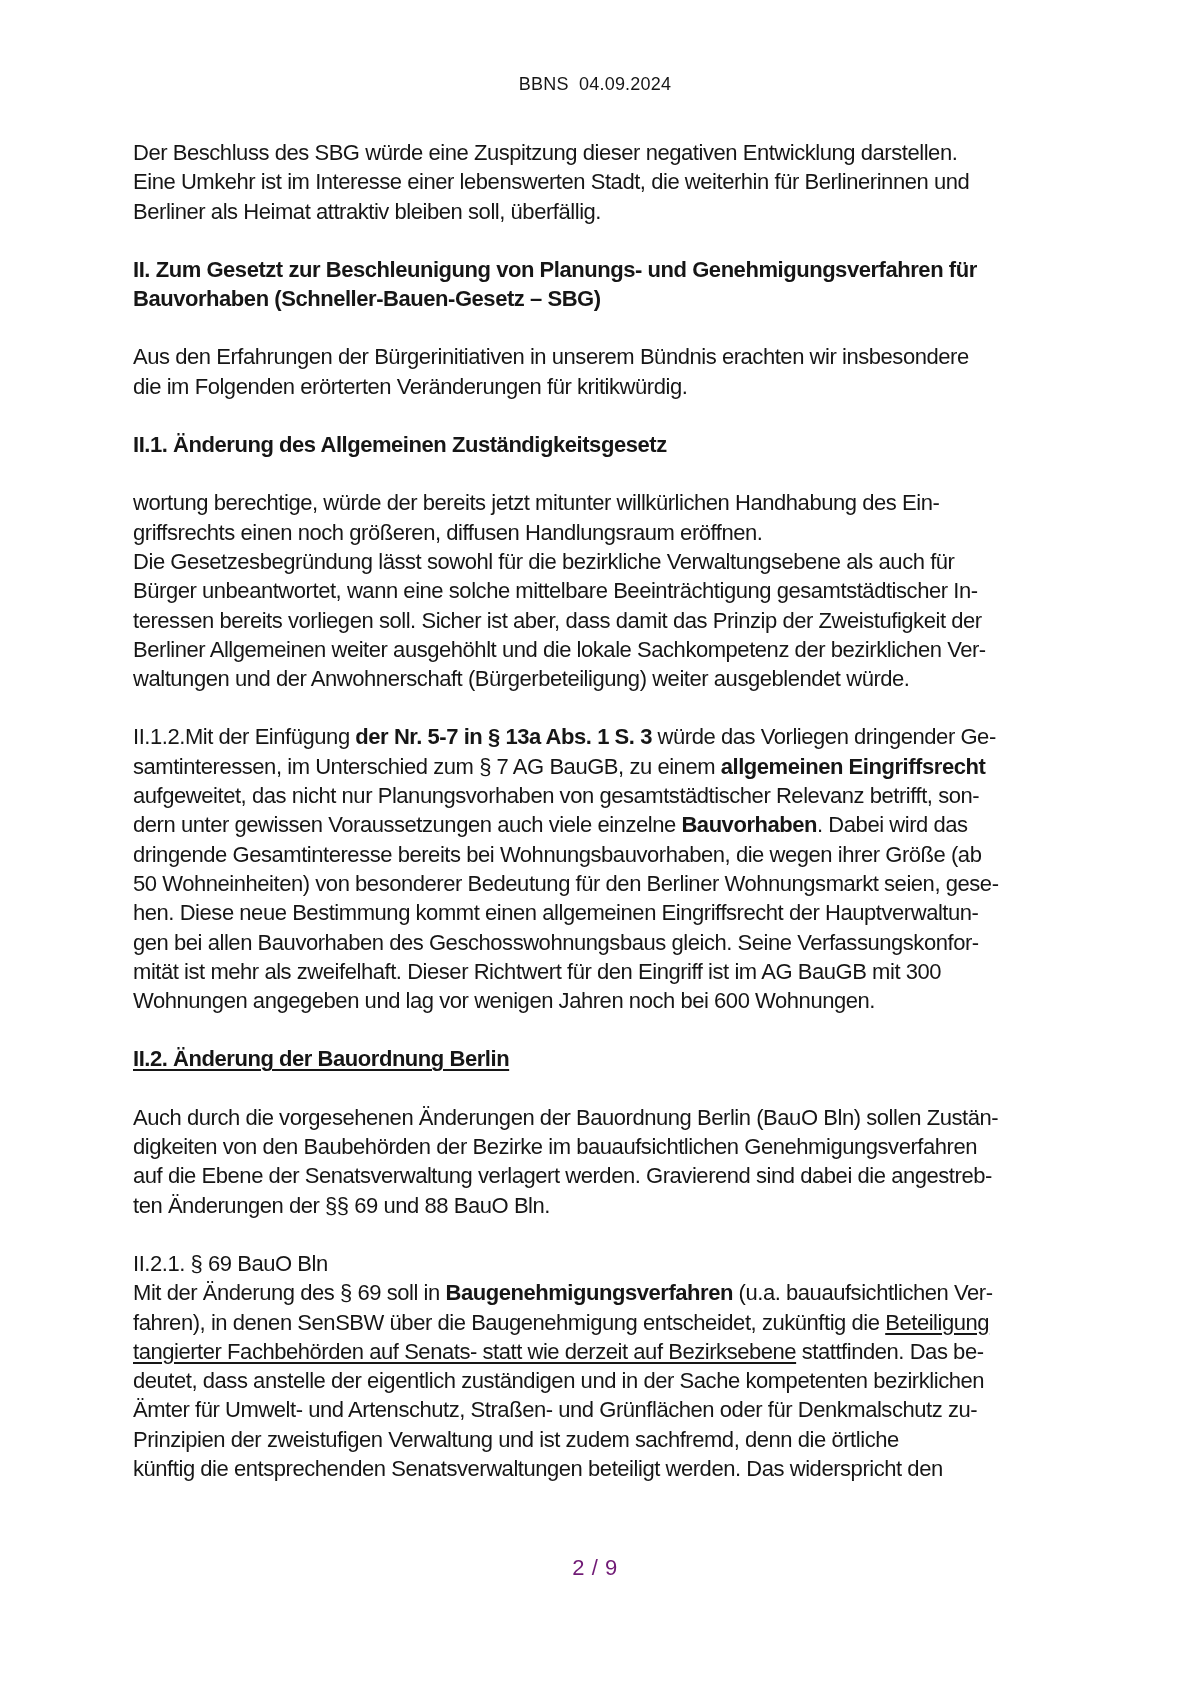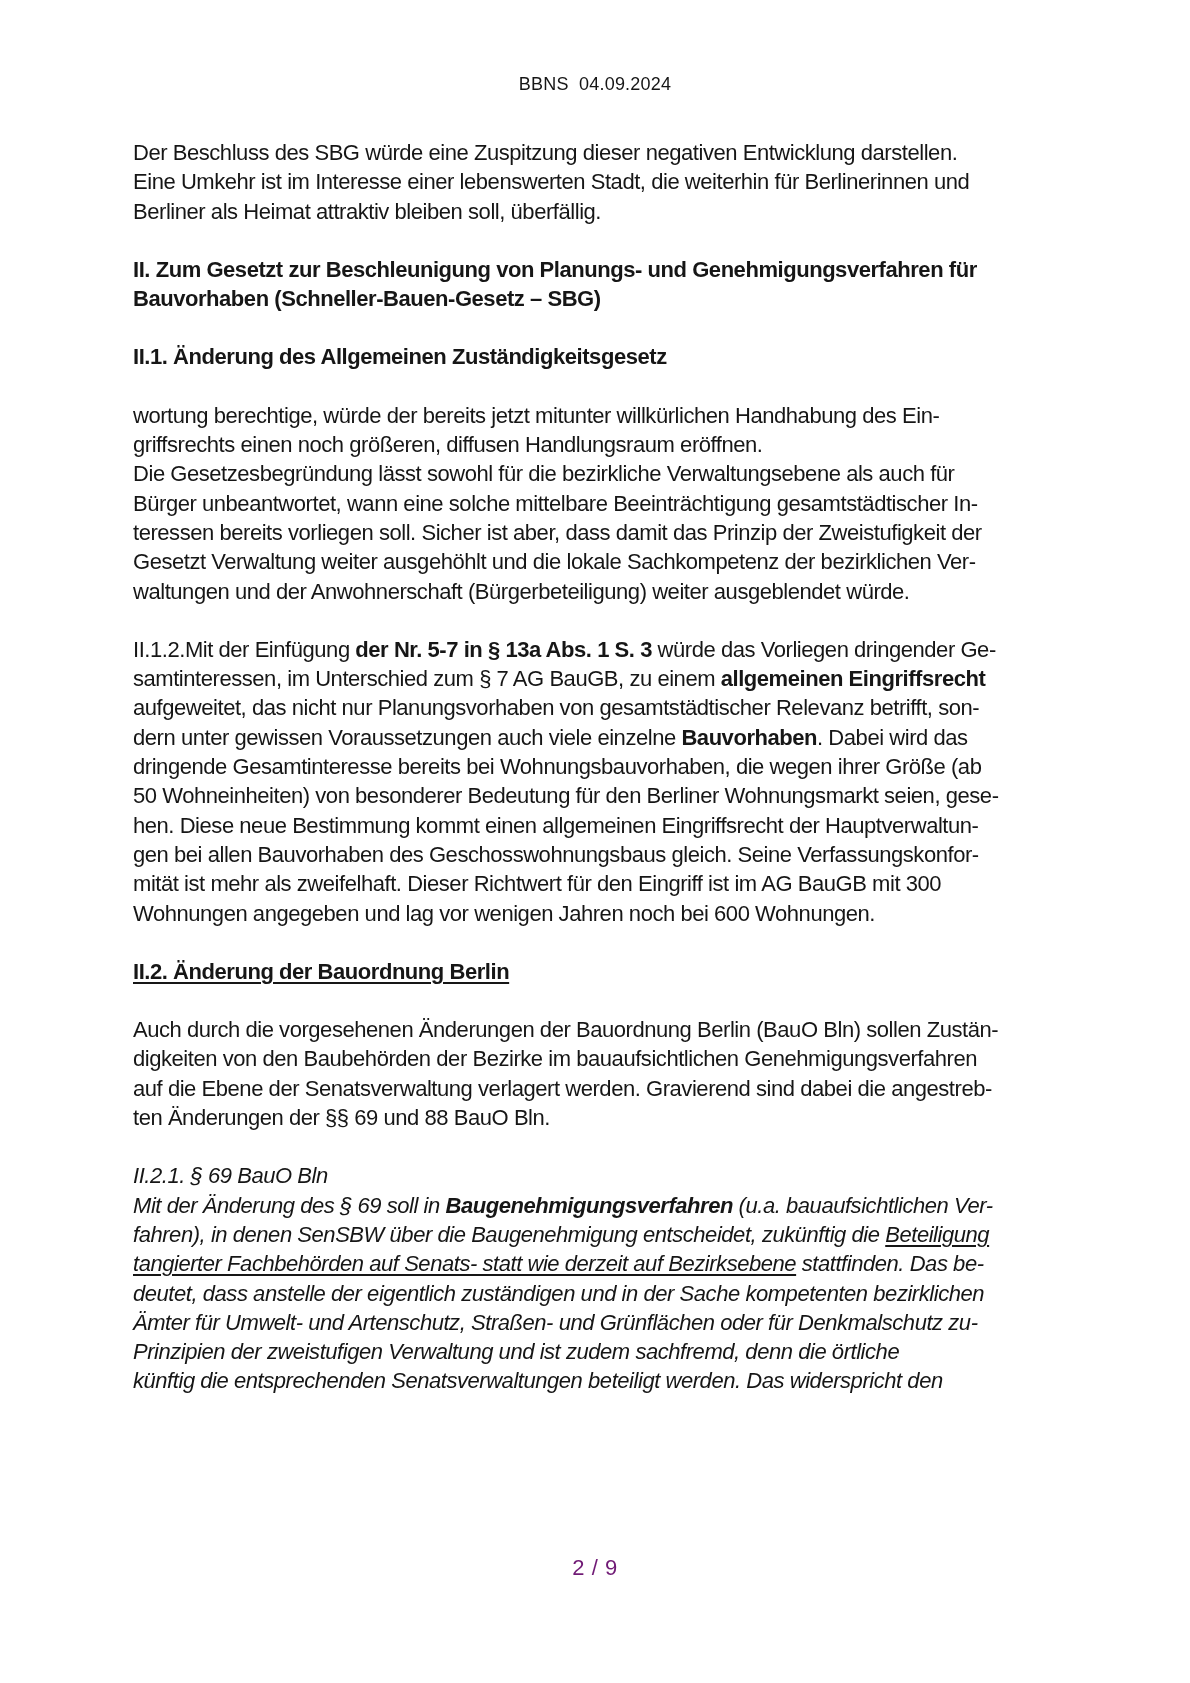--- a/index.html
+++ b/index.html
@@ -31,21 +31,20 @@
     position: absolute;
     top: 138px;
     left: 133px;
     width: 940px;
   }
   .block {
     margin: 0 0 29px 0;
   }
   .block:last-child {
     margin-bottom: 10px;
-    font-style: italic;
   }
   .line {
     font-size: 22px;
     line-height: 29.3px;
     letter-spacing: -0.45px;
     white-space: pre;
   }
   .heading .line {
     font-weight: 700;
   }
@@ -71,30 +70,34 @@
   <div class="content" id="doc-content">
       <div class="block paragraph">
         <div class="line"><span>Der Beschluss des SBG würde eine Zuspitzung dieser negativen Entwicklung darstellen.</span></div>
         <div class="line"><span>Eine Umkehr ist im Interesse einer lebenswerten Stadt, die weiterhin für Berlinerinnen und</span></div>
         <div class="line"><span>Berliner als Heimat attraktiv bleiben soll, überfällig.</span></div>
       </div>
       <div class="block heading">
         <div class="line"><span>II. Zum Gesetzt zur Beschleunigung von Planungs- und Genehmigungsverfahren für</span></div>
         <div class="line"><span>Bauvorhaben (Schneller-Bauen-Gesetz – SBG)</span></div>
       </div>
+      <div class="block paragraph">
+        <div class="line"><span>Aus den Erfahrungen der Bürgerinitiativen in unserem Bündnis erachten wir insbesondere</span></div>
+        <div class="line"><span>die im Folgenden erörterten Veränderungen für kritikwürdig.</span></div>
+      </div>
       <div class="block heading">
         <div class="line"><span>II.1. Änderung des Allgemeinen Zuständigkeitsgesetz</span></div>
       </div>
       <div class="block paragraph">
         <div class="line"><span>wortung berechtige, würde der bereits jetzt mitunter willkürlichen Handhabung des Ein-</span></div>
         <div class="line"><span>griffsrechts einen noch größeren, diffusen Handlungsraum eröffnen.</span></div>
         <div class="line"><span>Die Gesetzesbegründung lässt sowohl für die bezirkliche Verwaltungsebene als auch für</span></div>
         <div class="line"><span>Bürger unbeantwortet, wann eine solche mittelbare Beeinträchtigung gesamtstädtischer In-</span></div>
         <div class="line"><span>teressen bereits vorliegen soll. Sicher ist aber, dass damit das Prinzip der Zweistufigkeit der</span></div>
-        <div class="line"><span>Gesetzt Verwaltung weiter ausgehöhlt und die lokale Sachkompetenz der bezirklichen Ver-</span></div>
+        <div class="line"><span>Berliner Allgemeinen weiter ausgehöhlt und die lokale Sachkompetenz der bezirklichen Ver-</span></div>
         <div class="line"><span>waltungen und der Anwohnerschaft (Bürgerbeteiligung) weiter ausgeblendet würde.</span></div>
       </div>
       <div class="block paragraph">
         <div class="line"><span>II.1.2.Mit der Einfügung </span><span class="run-b">der Nr. 5-7 in § 13a Abs. 1 S. 3</span><span> würde das Vorliegen dringender Ge-</span></div>
         <div class="line"><span>samtinteressen, im Unterschied zum § 7 AG BauGB, zu einem </span><span class="run-b">allgemeinen Eingriffsrecht</span></div>
         <div class="line"><span>aufgeweitet, das nicht nur Planungsvorhaben von gesamtstädtischer Relevanz betrifft, son-</span></div>
         <div class="line"><span>dern unter gewissen Voraussetzungen auch viele einzelne </span><span class="run-b">Bauvorhaben</span><span>. Dabei wird das</span></div>
         <div class="line"><span>dringende Gesamtinteresse bereits bei Wohnungsbauvorhaben, die wegen ihrer Größe (ab</span></div>
         <div class="line"><span>50 Wohneinheiten) von besonderer Bedeutung für den Berliner Wohnungsmarkt seien, gese-</span></div>
         <div class="line"><span>hen. Diese neue Bestimmung kommt einen allgemeinen Eingriffsrecht der Hauptverwaltun-</span></div>

